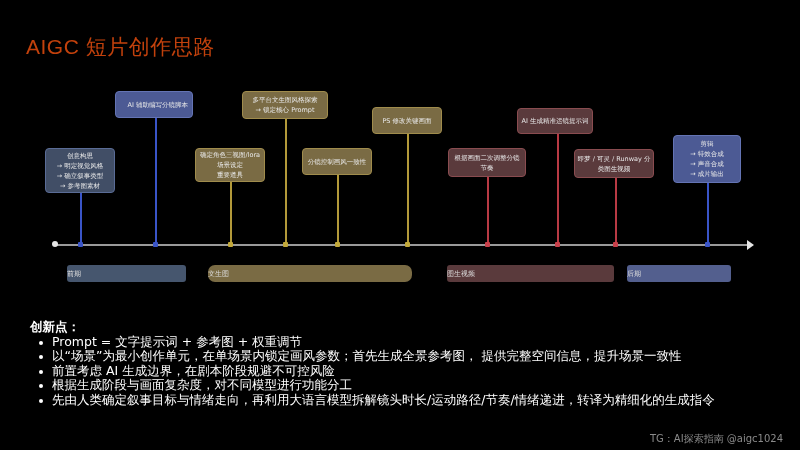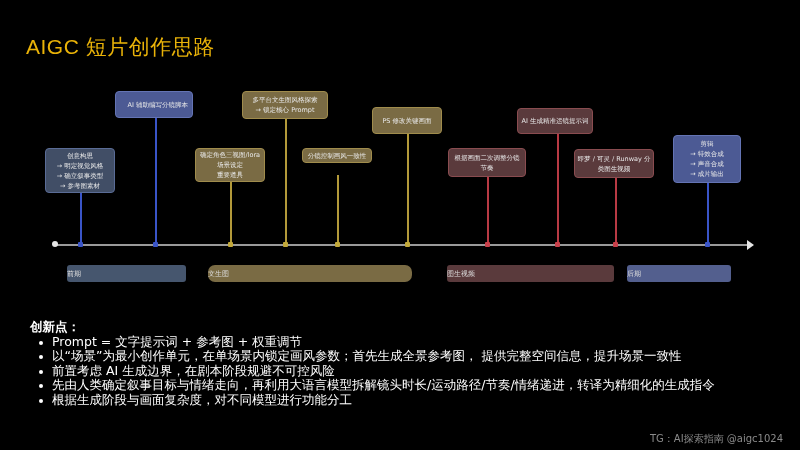--- a/index.html
+++ b/index.html
@@ -1,17 +1,17 @@
 <!DOCTYPE html>
 <html><head>
 <meta charset="utf-8">
 <style>
   html, body { margin:0; padding:0; background:#000; }
   body { width:800px; height:450px; position:relative; overflow:hidden; font-family:"DejaVu Sans","Liberation Sans",sans-serif; color:#fff; }
-  .title { position:absolute; left:26px; top:33px; font-size:21px; color:#eab308; letter-spacing:0.5px; font-family:"Liberation Sans","DejaVu Sans",sans-serif; }
+  .title { position:absolute; left:26px; top:33px; font-size:21px; color:#c2410c; letter-spacing:0.5px; font-family:"Liberation Sans","DejaVu Sans",sans-serif; }
   .timeline { position:absolute; left:56px; top:244px; width:694px; height:2px; background:#9a9a9a; }
   .tl-start { position:absolute; left:52px; top:241px; width:6px; height:6px; border-radius:50%; background:#e6e6e6; }
   .tl-arrow { position:absolute; left:747px; top:240px; width:0; height:0; border-top:5px solid transparent; border-bottom:5px solid transparent; border-left:7px solid #e6e6e6; }
   .stem { position:absolute; width:1.5px; }
   .dot { position:absolute; width:5px; height:5px; border-radius:1px; top:242px; }
   .box { position:absolute; box-sizing:border-box; border-radius:4px; display:flex; flex-direction:column; align-items:center; justify-content:center; text-align:center; font-size:6.5px; line-height:10px; color:#e8e8e8; padding:2px 4px; }
   .box span { display:block; white-space:nowrap; }
   .phase { position:absolute; top:265px; height:17px; border-radius:3px; display:flex; align-items:center; justify-content:flex-start; font-size:7px; color:#ddd; }
   .innov { position:absolute; left:30px; top:320px; font-size:12.5px; line-height:14.5px; color:#fff; }
   .innov .head { font-weight:bold; font-size:12.5px; }
@@ -66,21 +66,21 @@
   <span>确定角色三视图/lora</span>
   <span>场景设定</span>
   <span>重要道具</span>
 </div>
 
 <div class="box" style="left:242px; top:91px; width:86px; height:28px; background:#7a6b44; border:1px solid #a08c4c;">
   <span>多平台文生图风格探索</span>
   <span>→ 锁定核心 Prompt</span>
 </div>
 
-<div class="box" style="left:302px; top:148px; width:70px; height:15px; background:#7a6b44; border:1px solid #a08c4c;">
+<div class="box" style="left:302px; top:148px; width:70px; height:27px; background:#7a6b44; border:1px solid #a08c4c;">
   <span>分镜控制画风一致性</span>
 </div>
 
 <div class="box" style="left:372px; top:107px; width:70px; height:27px; background:#7a6b44; border:1px solid #a08c4c;">
   <span>PS 修改关键画面</span>
 </div>
 
 <div class="box" style="left:448px; top:148px; width:78px; height:29px; background:#5a3a3c; border:1px solid #8a4c50;">
   <span>根据画面二次调整分镜</span>
   <span>节奏</span>
@@ -114,18 +114,18 @@
 <div class="phase" style="left:627px; width:104px; background:#535f8e;">
   <span>后期</span>
 </div>
 
 <div class="innov">
   <div class="head">创新点：</div>
   <ul>
     <li>Prompt = 文字提示词 + 参考图 + 权重调节</li>
     <li>以“场景”为最小创作单元，在单场景内锁定画风参数；首先生成全景参考图， 提供完整空间信息，提升场景一致性</li>
     <li>前置考虑 AI 生成边界，在剧本阶段规避不可控风险</li>
+    <li>根据生成阶段与画面复杂度，对不同模型进行功能分工</li>
     <li>先由人类确定叙事目标与情绪走向，再利用大语言模型拆解镜头时长/运动路径/节奏/情绪递进，转译为精细化的生成指令</li>
-    <li>根据生成阶段与画面复杂度，对不同模型进行功能分工</li>
   </ul>
 </div>
 
 <div class="watermark">TG：AI探索指南 @aigc1024</div>
 
 </body></html>

